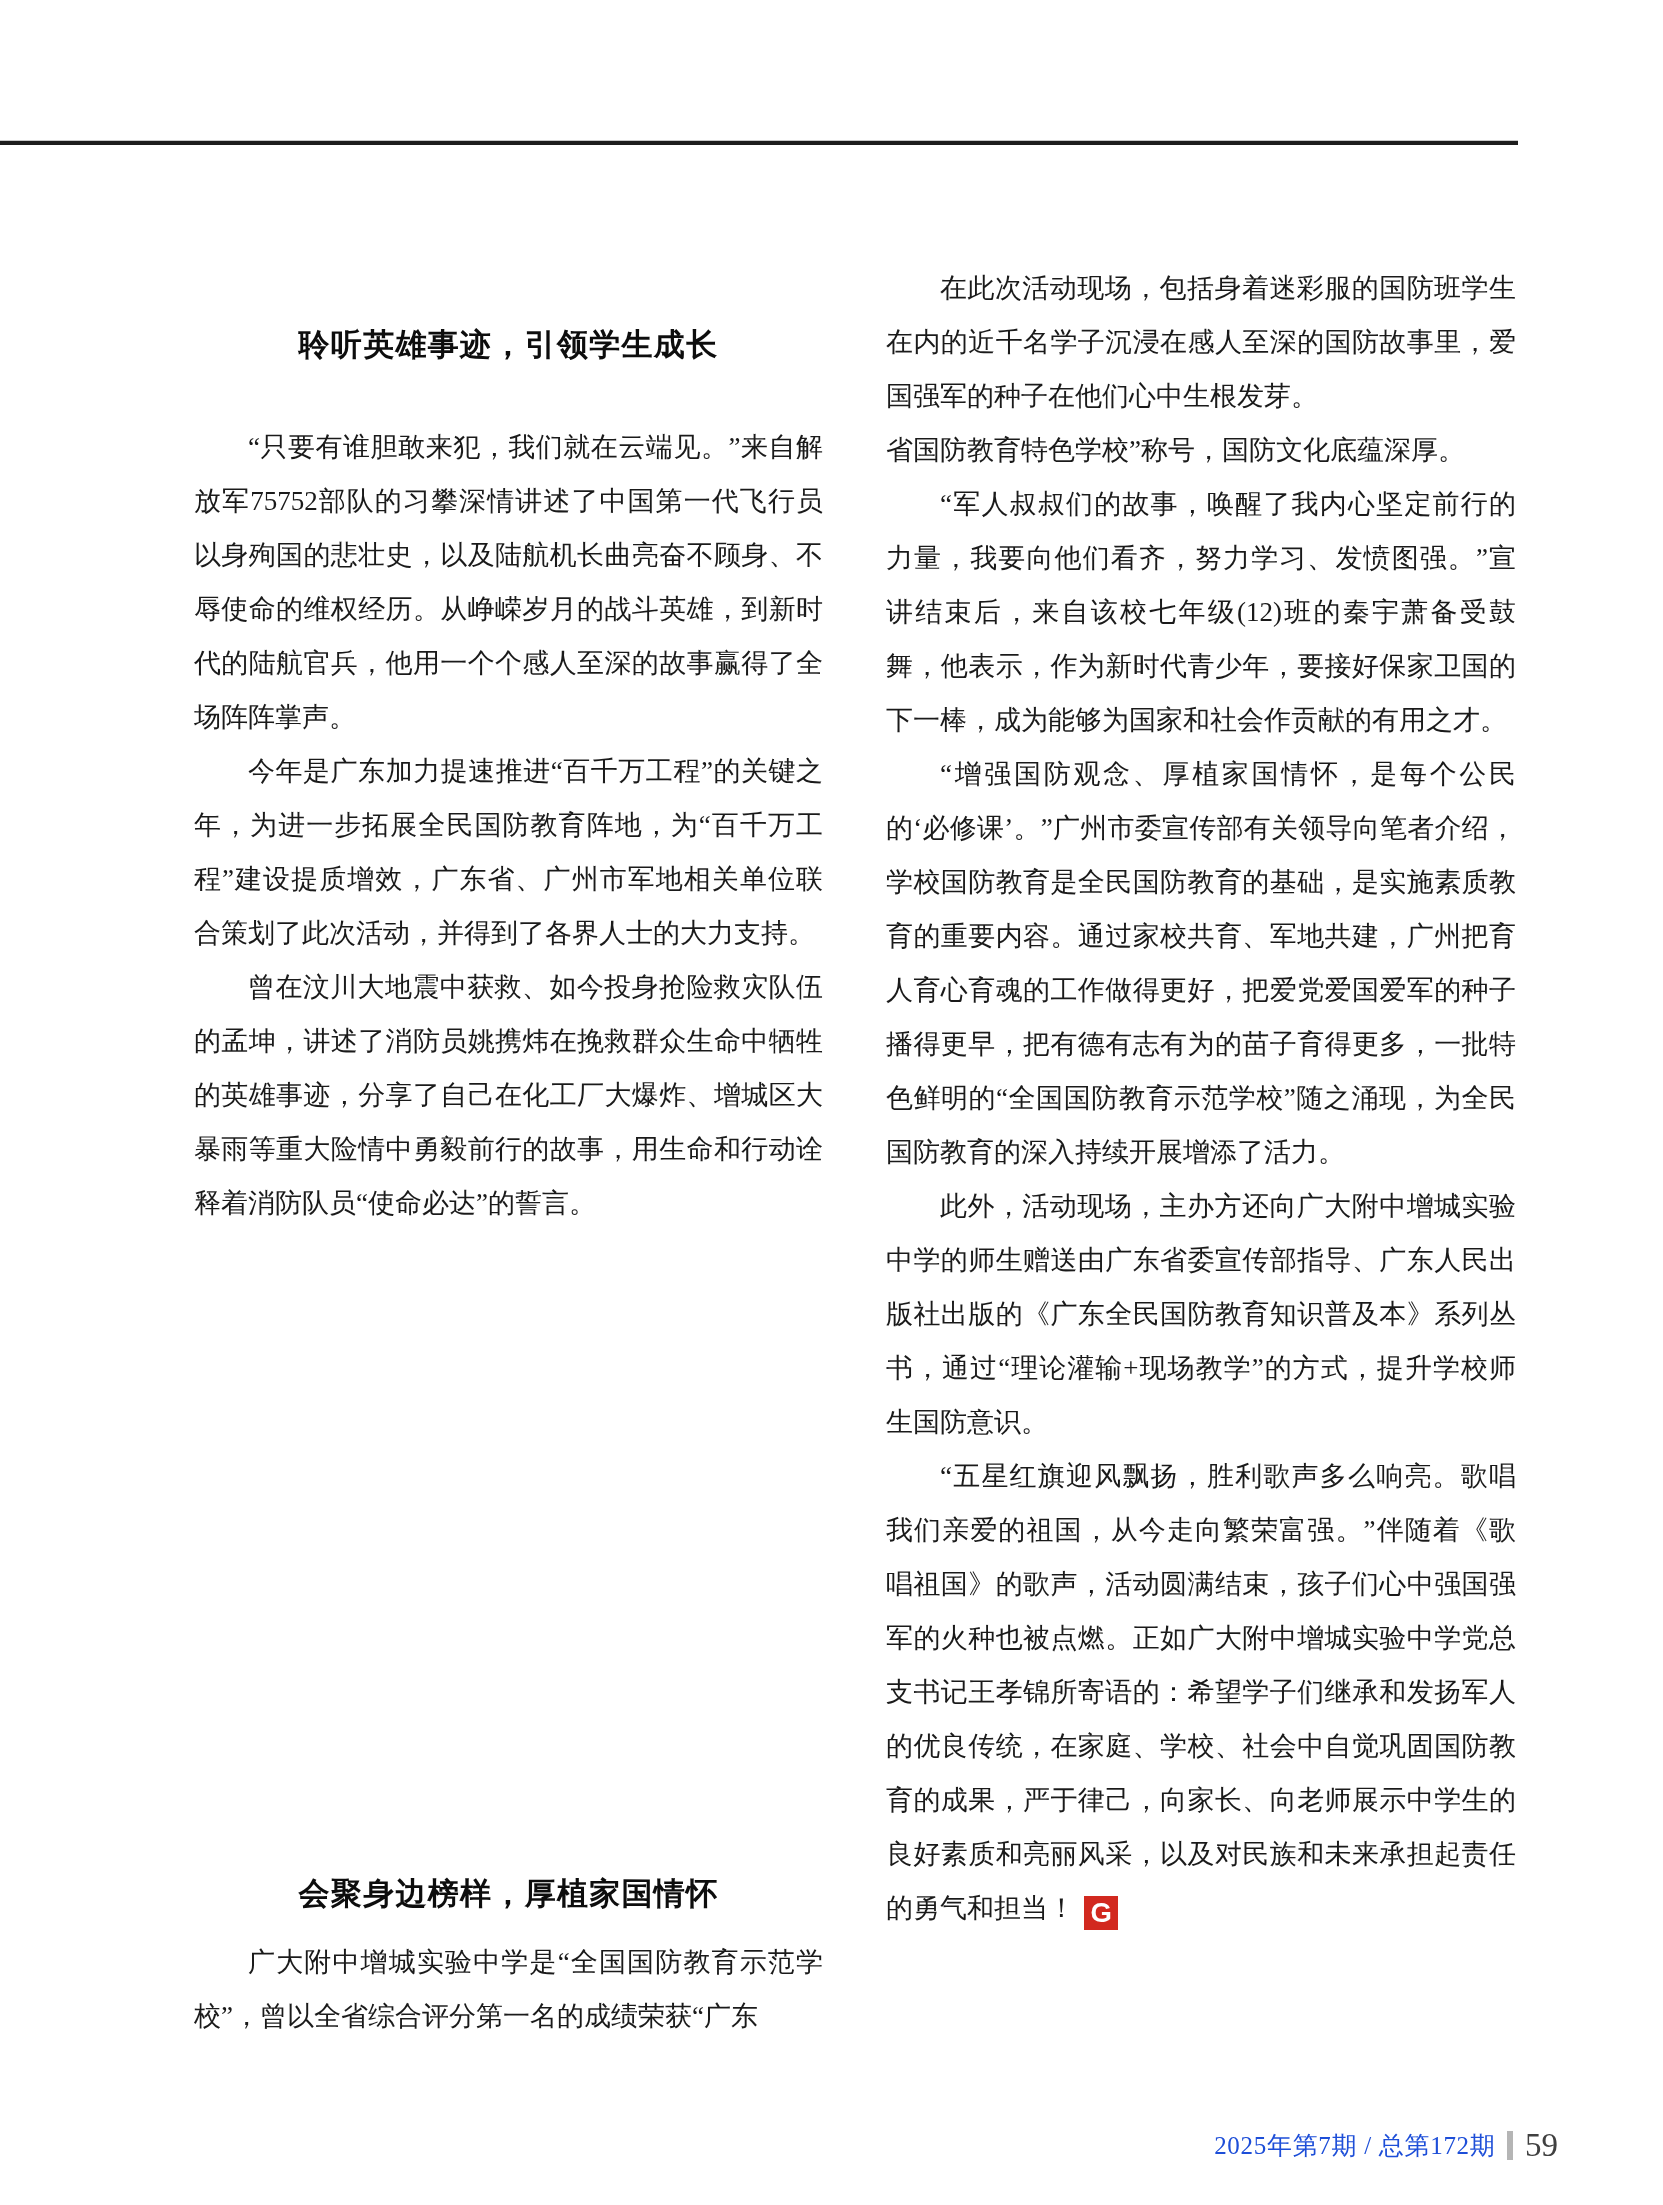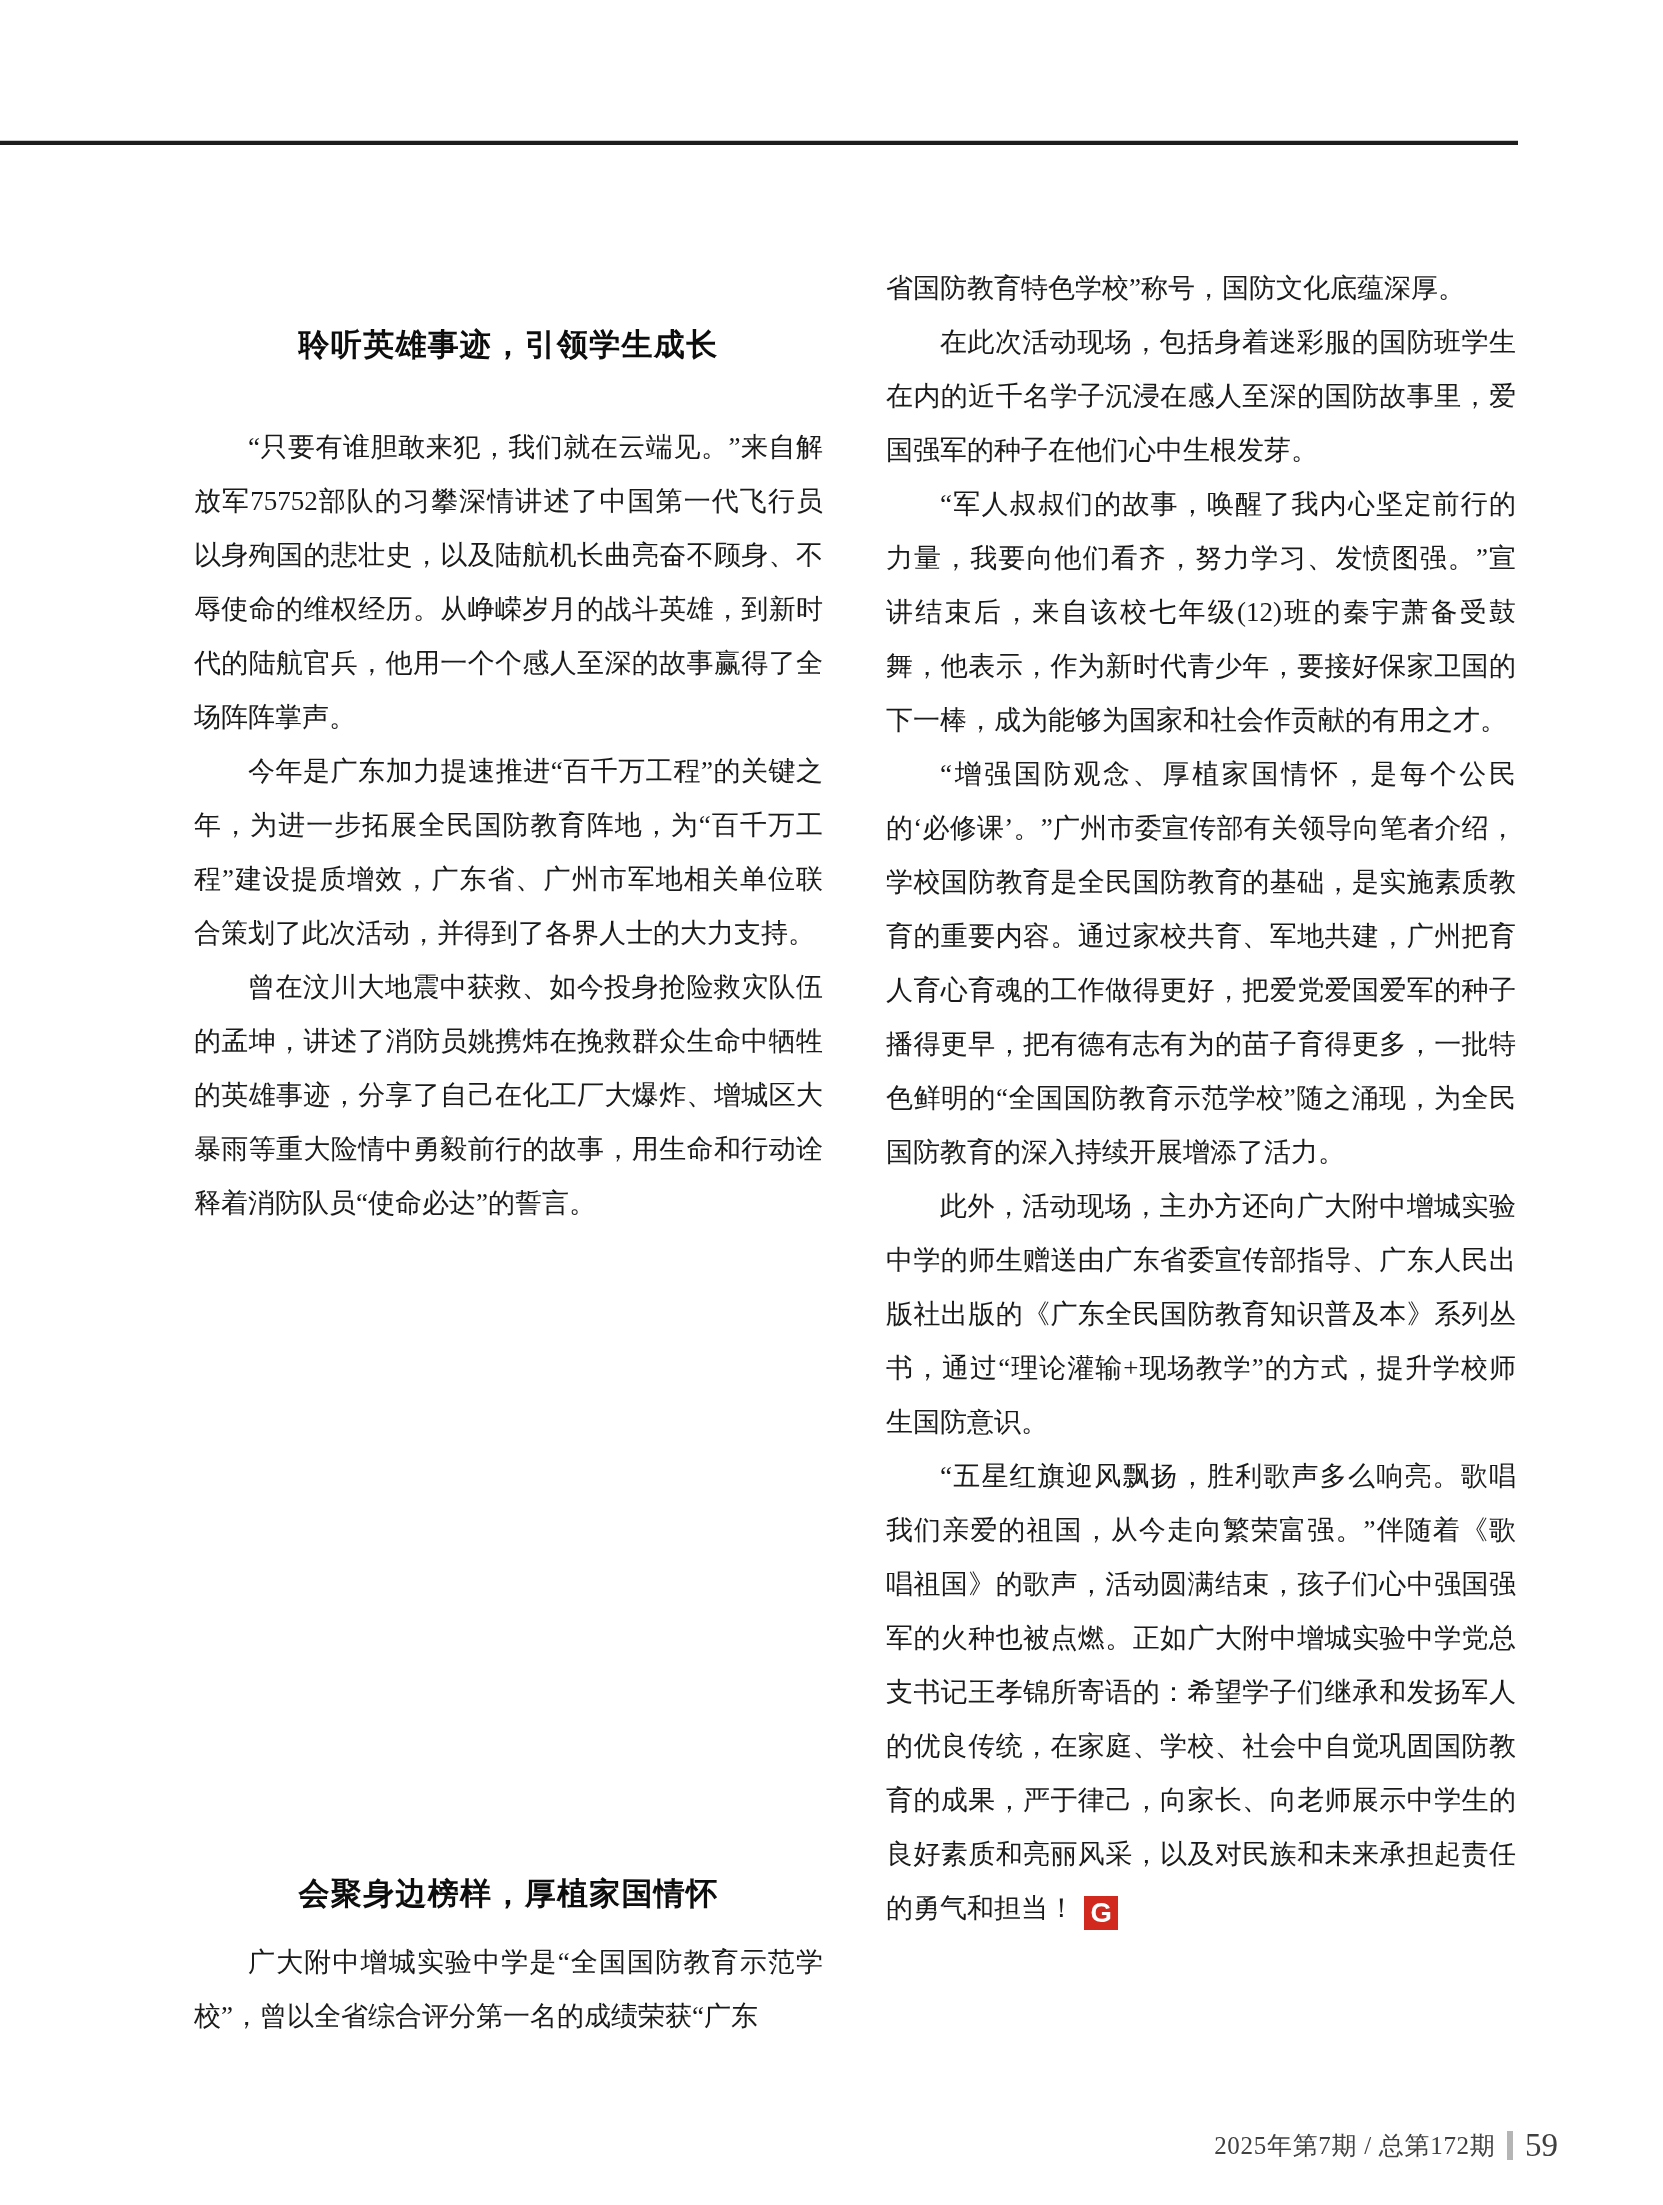--- a/index.html
+++ b/index.html
@@ -96,21 +96,21 @@
     top: 2127px;
     right: 106px;
     display: flex;
     align-items: center;
     gap: 11.8px;
     white-space: nowrap;
   }
   .footer-issue {
     font-family: "Liberation Serif", "DejaVu Serif", serif;
     font-size: 25px;
-    color: #404040;
+    color: #1d4ed8;
     letter-spacing: 0.7px;
   }
   .footer-bar {
     display: inline-block;
     width: 5.9px;
     height: 29px;
     background: #b5b5b5;
   }
   .footer-page {
     font-family: Liberation Serif, serif;
@@ -137,22 +137,22 @@
 
     <h2 class="heading h2">会聚身边榜样，厚植家国情怀</h2>
 
     <div class="body-block b2">
         <p class="para">广大附中增城实验中学是“全国国防教育示范学校”，曾以全省综合评分第一名的成绩荣获“广东</p>
       </div>
   </div>
 
   <div class="col col-right">
     <div class="body-block b3">
-      <p class="para no-indent">省国防教育特色学校”称号，国防文化底蕴深厚。</p>
-        <p class="para">在此次活动现场，包括身着迷彩服的国防班学生在内的近千名学子沉浸在感人至深的国防故事里，爱国强军的种子在他们心中生根发芽。</p>
+      <p class="para">在此次活动现场，包括身着迷彩服的国防班学生在内的近千名学子沉浸在感人至深的国防故事里，爱国强军的种子在他们心中生根发芽。</p>
+        <p class="para no-indent">省国防教育特色学校”称号，国防文化底蕴深厚。</p>
         <p class="para">“军人叔叔们的故事，唤醒了我内心坚定前行的力量，我要向他们看齐，努力学习、发愤图强。”宣讲结束后，来自该校七年级(12)班的秦宇萧备受鼓舞，他表示，作为新时代青少年，要接好保家卫国的下一棒，成为能够为国家和社会作贡献的有用之才。</p>
         <p class="para">“增强国防观念、厚植家国情怀，是每个公民的‘必修课’。”广州市委宣传部有关领导向笔者介绍，学校国防教育是全民国防教育的基础，是实施素质教育的重要内容。通过家校共育、军地共建，广州把育人育心育魂的工作做得更好，把爱党爱国爱军的种子播得更早，把有德有志有为的苗子育得更多，一批特色鲜明的“全国国防教育示范学校”随之涌现，为全民国防教育的深入持续开展增添了活力。</p>
         <p class="para">此外，活动现场，主办方还向广大附中增城实验中学的师生赠送由广东省委宣传部指导、广东人民出版社出版的《广东全民国防教育知识普及本》系列丛书，通过“理论灌输+现场教学”的方式，提升学校师生国防意识。</p>
         <p class="para"><span>“五星红旗迎风飘扬，胜利歌声多么响亮。歌唱我们亲爱的祖国，从今走向繁荣富强。”伴随着《歌唱祖国》的歌声，活动圆满结束，孩子们心中强国强军的火种也被点燃。正如广大附中增城实验中学党总支书记王孝锦所寄语的：希望学子们继承和发扬军人的优良传统，在家庭、学校、社会中自觉巩固国防教育的成果，严于律己，向家长、向老师展示中学生的良好素质和亮丽风采，以及对民族和未来承担起责任的勇气和担当！</span><span class="end-mark">G</span></p>
     </div>
   </div>
 
   <div class="footer">
     <span class="footer-issue">2025年第7期 / 总第172期</span>
     <span class="footer-bar"></span>

